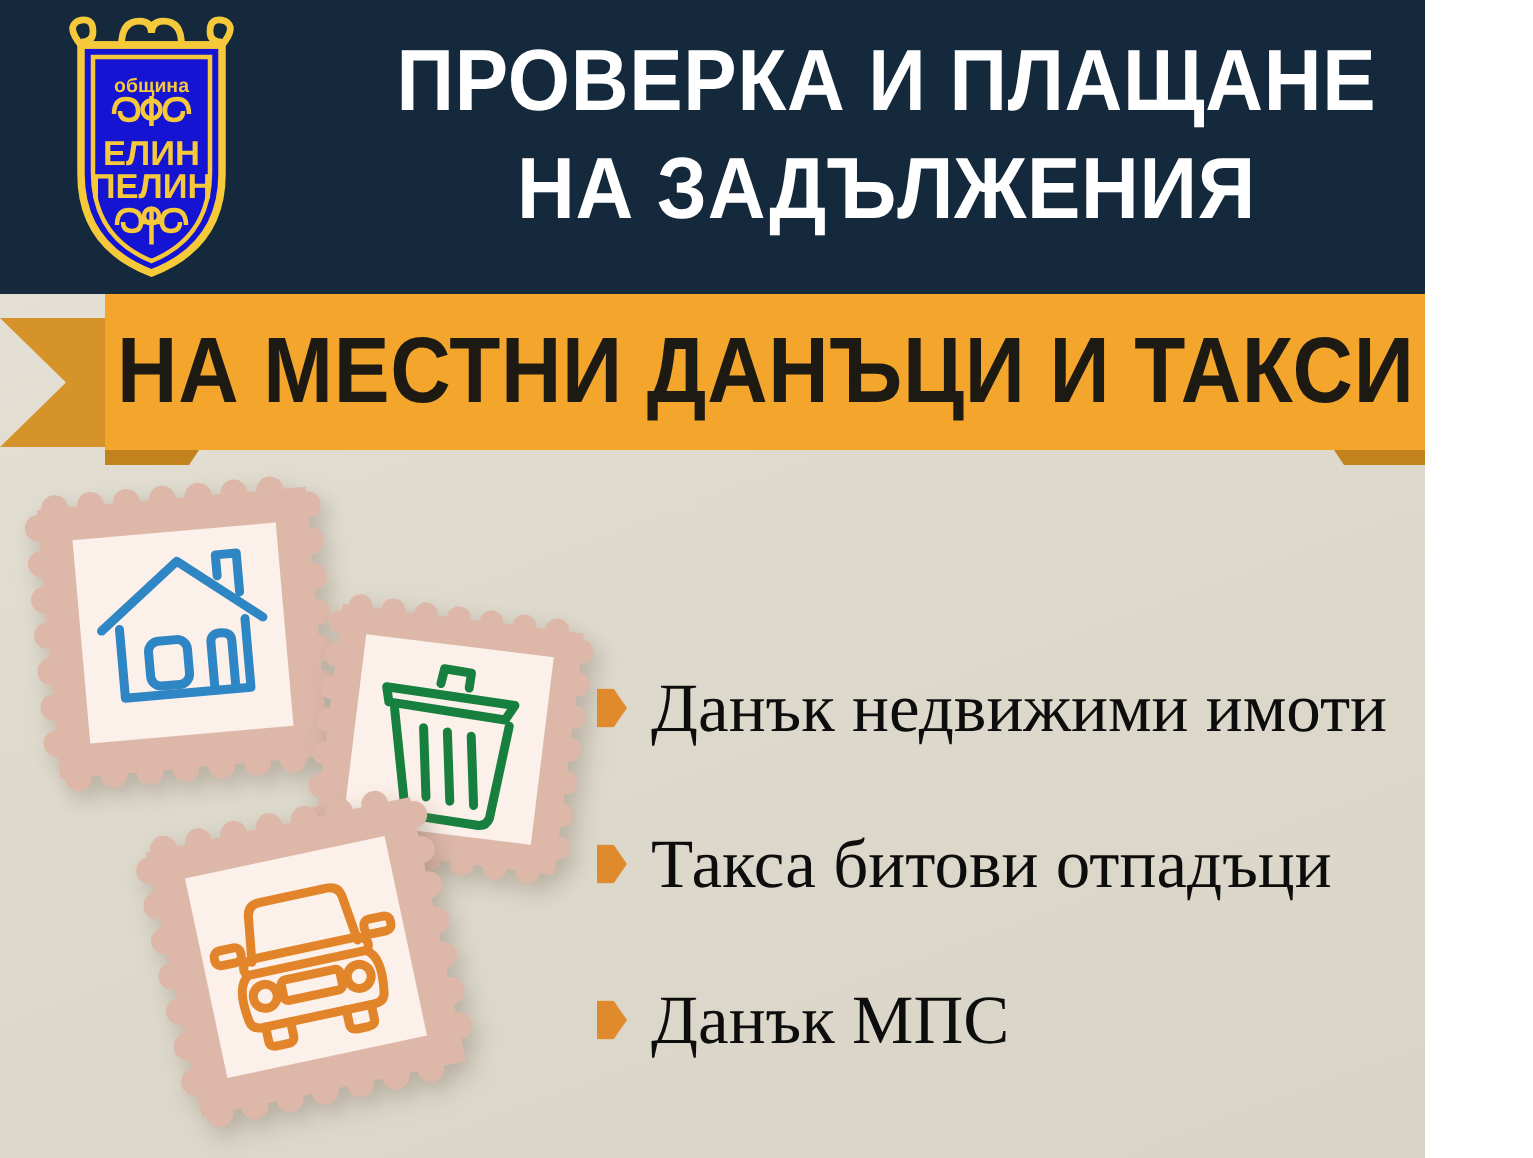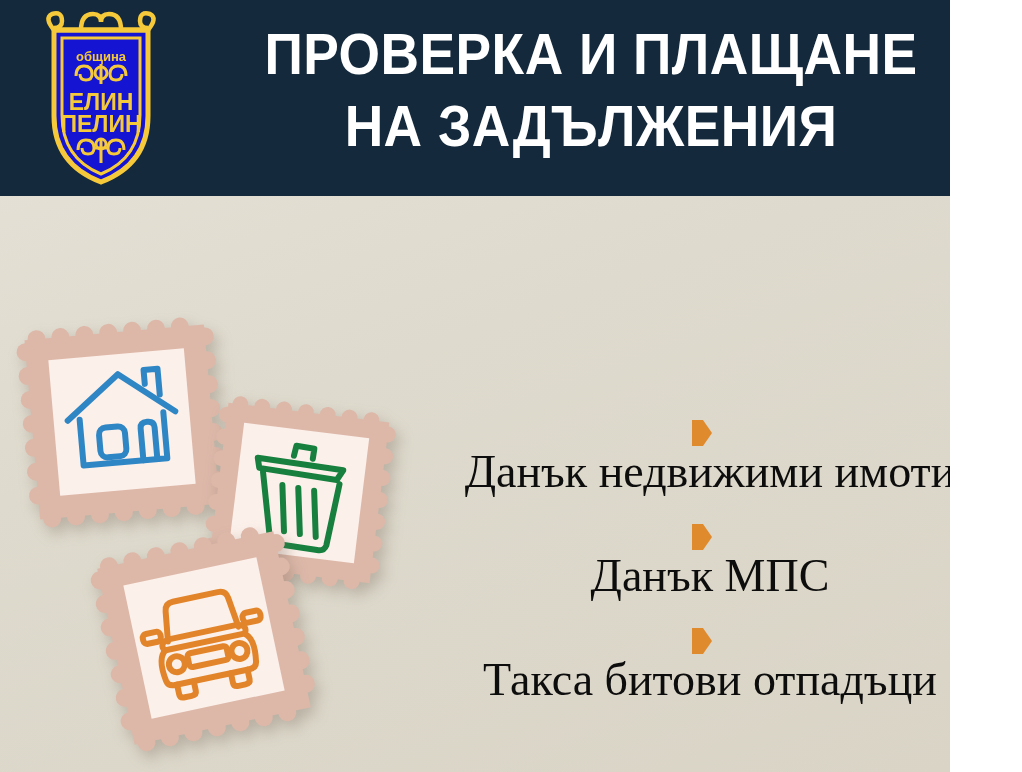--- a/index.html
+++ b/index.html
@@ -132,21 +132,20 @@
     position: absolute;
     left: 398px;
     top: 420px;
     width: 624px;
     z-index: 4;
   }
   .tax-item {
     display: flex;
     align-items: center;
     height: 104px;
-    flex-direction: column;
   }
   .bullet {
     flex: 0 0 auto;
     width: 20px;
     height: 26px;
     margin-right: 16px;
     background: #e08a2e;
     clip-path: polygon(0 0, 11px 0, 20px 13px, 11px 26px, 0 26px);
   }
   .tax-label {
@@ -193,20 +192,29 @@
         <path d="M88 142 Q88 132 80 132 Q72 132 72 140 Q72 146 78 146 Q84 146 84 140" fill="none" stroke="#f5c93a" stroke-width="3"></path>
         <path d="M65 130 L65 155 M57 140 L73 140" stroke="#f5c93a" stroke-width="3"></path>
         <circle cx="65" cy="136" r="5" fill="none" stroke="#f5c93a" stroke-width="3"></circle>
       </svg>
     </div>
 
     <div class="header-title">ПРОВЕРКА И ПЛАЩАНЕ
 НА ЗАДЪЛЖЕНИЯ</div>
   </div>
 
+  <div class="ribbon-wrap">
+    <div class="ribbon-tail left"></div>
+    <div class="ribbon-tail right"></div>
+    <div class="ribbon-shadow-l"></div>
+    <div class="ribbon-shadow-r"></div>
+    <div class="ribbon-main">
+      <span class="ribbon-text">НА МЕСТНИ ДАНЪЦИ И ТАКСИ</span>
+    </div>
+  </div>
 
   <div class="stamps">
 
     <div class="stamp" style="left:6px; top:6px;">
       <svg width="232" height="232" viewBox="0 0 232 232" xmlns="http://www.w3.org/2000/svg">
         <g transform="rotate(-5 116 116)">
 
           <g fill="#ddb8a9">
             <rect x="26" y="26" width="180" height="180"></rect>
             <circle cx="38" cy="26" r="9"></circle>
@@ -355,22 +363,22 @@
 
   <div class="tax-list">
 
     <div class="tax-item">
       <span class="bullet"></span>
       <span class="tax-label">Данък недвижими имоти</span>
     </div>
 
     <div class="tax-item">
       <span class="bullet"></span>
-      <span class="tax-label">Данък МПС</span>
+      <span class="tax-label">Такса битови отпадъци</span>
     </div>
 
     <div class="tax-item">
       <span class="bullet"></span>
-      <span class="tax-label">Такса битови отпадъци</span>
+      <span class="tax-label">Данък МПС</span>
     </div>
   </div>
 
 </div>
 
 </body></html>

